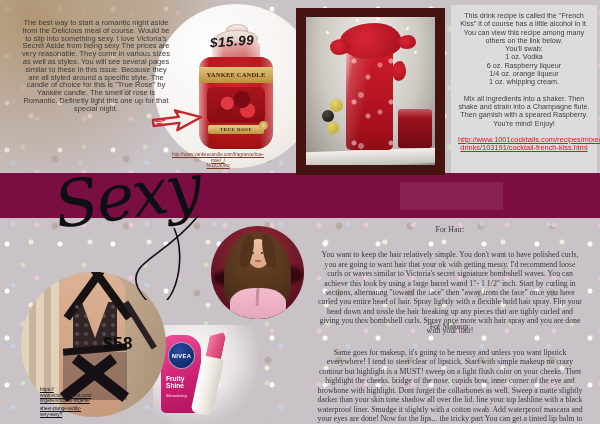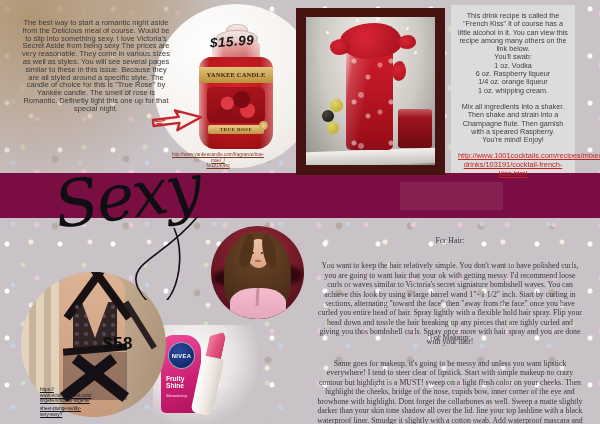--- a/index.html
+++ b/index.html
@@ -55,21 +55,21 @@
       radial-gradient(circle 2px at 30px 60px, rgba(255,255,255,0.45) 0 2px, transparent 3px),
       linear-gradient(#cf1c2a,#a50f1c 80%,#8e0c16);
     background-size:100% 100%,37px 41px,43px 39px,41px 47px,45px 51px,39px 43px,100% 100%;}
   .blob{border-radius:58% 42% 55% 45%/50% 55% 45% 50%;background:radial-gradient(circle at 40% 40%, #d92534, #a30f1c);}
   .drop{border-radius:50%;background:rgba(255,255,255,0.85);}
   .olive-y{width:13px;height:13px;border-radius:50%;background:radial-gradient(circle at 35% 30%, #e4d468, #b7a42c);}
   .olive-b{width:12px;height:12px;border-radius:50%;background:radial-gradient(circle at 35% 30%, #4a453c, #16130e);}
   .side-glass{right:3px;bottom:17px;width:34px;height:39px;border-radius:3px;
     background:linear-gradient(rgba(255,255,255,0.3), rgba(255,255,255,0) 22%), linear-gradient(#a81622,#6e0a12);}
   
-  .recipe{left:451px;top:5px;width:124px;height:168px;background:#dcdcdc;z-index:1;
+  .recipe{left:451px;top:5px;width:146px;height:168px;background:#dcdcdc;z-index:1;
     box-sizing:border-box;padding:7px 7px 0 7px;text-align:center;color:#3e3e3e;font-size:7.2px;line-height:8.3px;}
   .recipe p{margin:0;}
   .recipe .gap{height:8px;}
   .recipe-link{display:block;margin-top:8px;color:#c32020;text-decoration:underline;font-size:7.4px;line-height:8.6px;}
   
   .band{left:0;top:173px;width:600px;height:45px;background:#7a0e42;z-index:0;}
   .band-patch{left:400px;top:182px;width:103px;height:28px;background:rgba(255,205,228,0.10);z-index:0;}
   
   .sexy{left:46px;top:150px;z-index:3;}
   
@@ -123,21 +123,21 @@
   .pack-sub{left:5px;top:58px;color:#ffe3ef;font-style:italic;font-size:4.4px;}
   .stick{left:40px;top:0px;width:22px;height:88px;transform:rotate(12deg);}
   .balm{left:3px;top:0;width:16px;height:30px;border-radius:8px 10px 2px 2px;
     background:linear-gradient(100deg,#f28aab,#e2537f 55%,#c93a68);clip-path:polygon(0 26%,100% 0,100% 100%,0 100%);}
   .tube{left:0;top:28px;width:22px;height:58px;border-radius:4px 4px 6px 6px;
     background:linear-gradient(90deg,#ffffff,#f0eae5 55%,#d9d1ca);}
   
   .serif-block{font-family:"Liberation Serif",serif;color:#3b3642;text-align:center;z-index:2;}
   .hair-block{left:302px;top:221px;width:296px;font-size:7.8px;line-height:9.4px;}
   .makeup-block{left:300px;top:318px;width:300px;font-size:7.8px;line-height:9.5px;}
-  .serif-title{margin:15px;}
+  .serif-title{margin:4px;}
   .serif-body{margin:16px;}
 </style>
 </head>
 <body>
 
 <div class="page">
 
   <div class="abs intro">The best way to start a romantic night aside from the Delicious meal of course. Would be to slip into something sexy. I love Victoria's Secret Aside from being sexy The prices are very reasonable. They come in various sizes as well as styles. You will see several pages similar to these in this issue. Because they are all styled around a specific style. The candle of choice for this is "True Rose" by Yankee candle. The smell of rose is Romantic. Definetly light this one up for that special night.</div>
 
   <div class="abs candle-circle">

